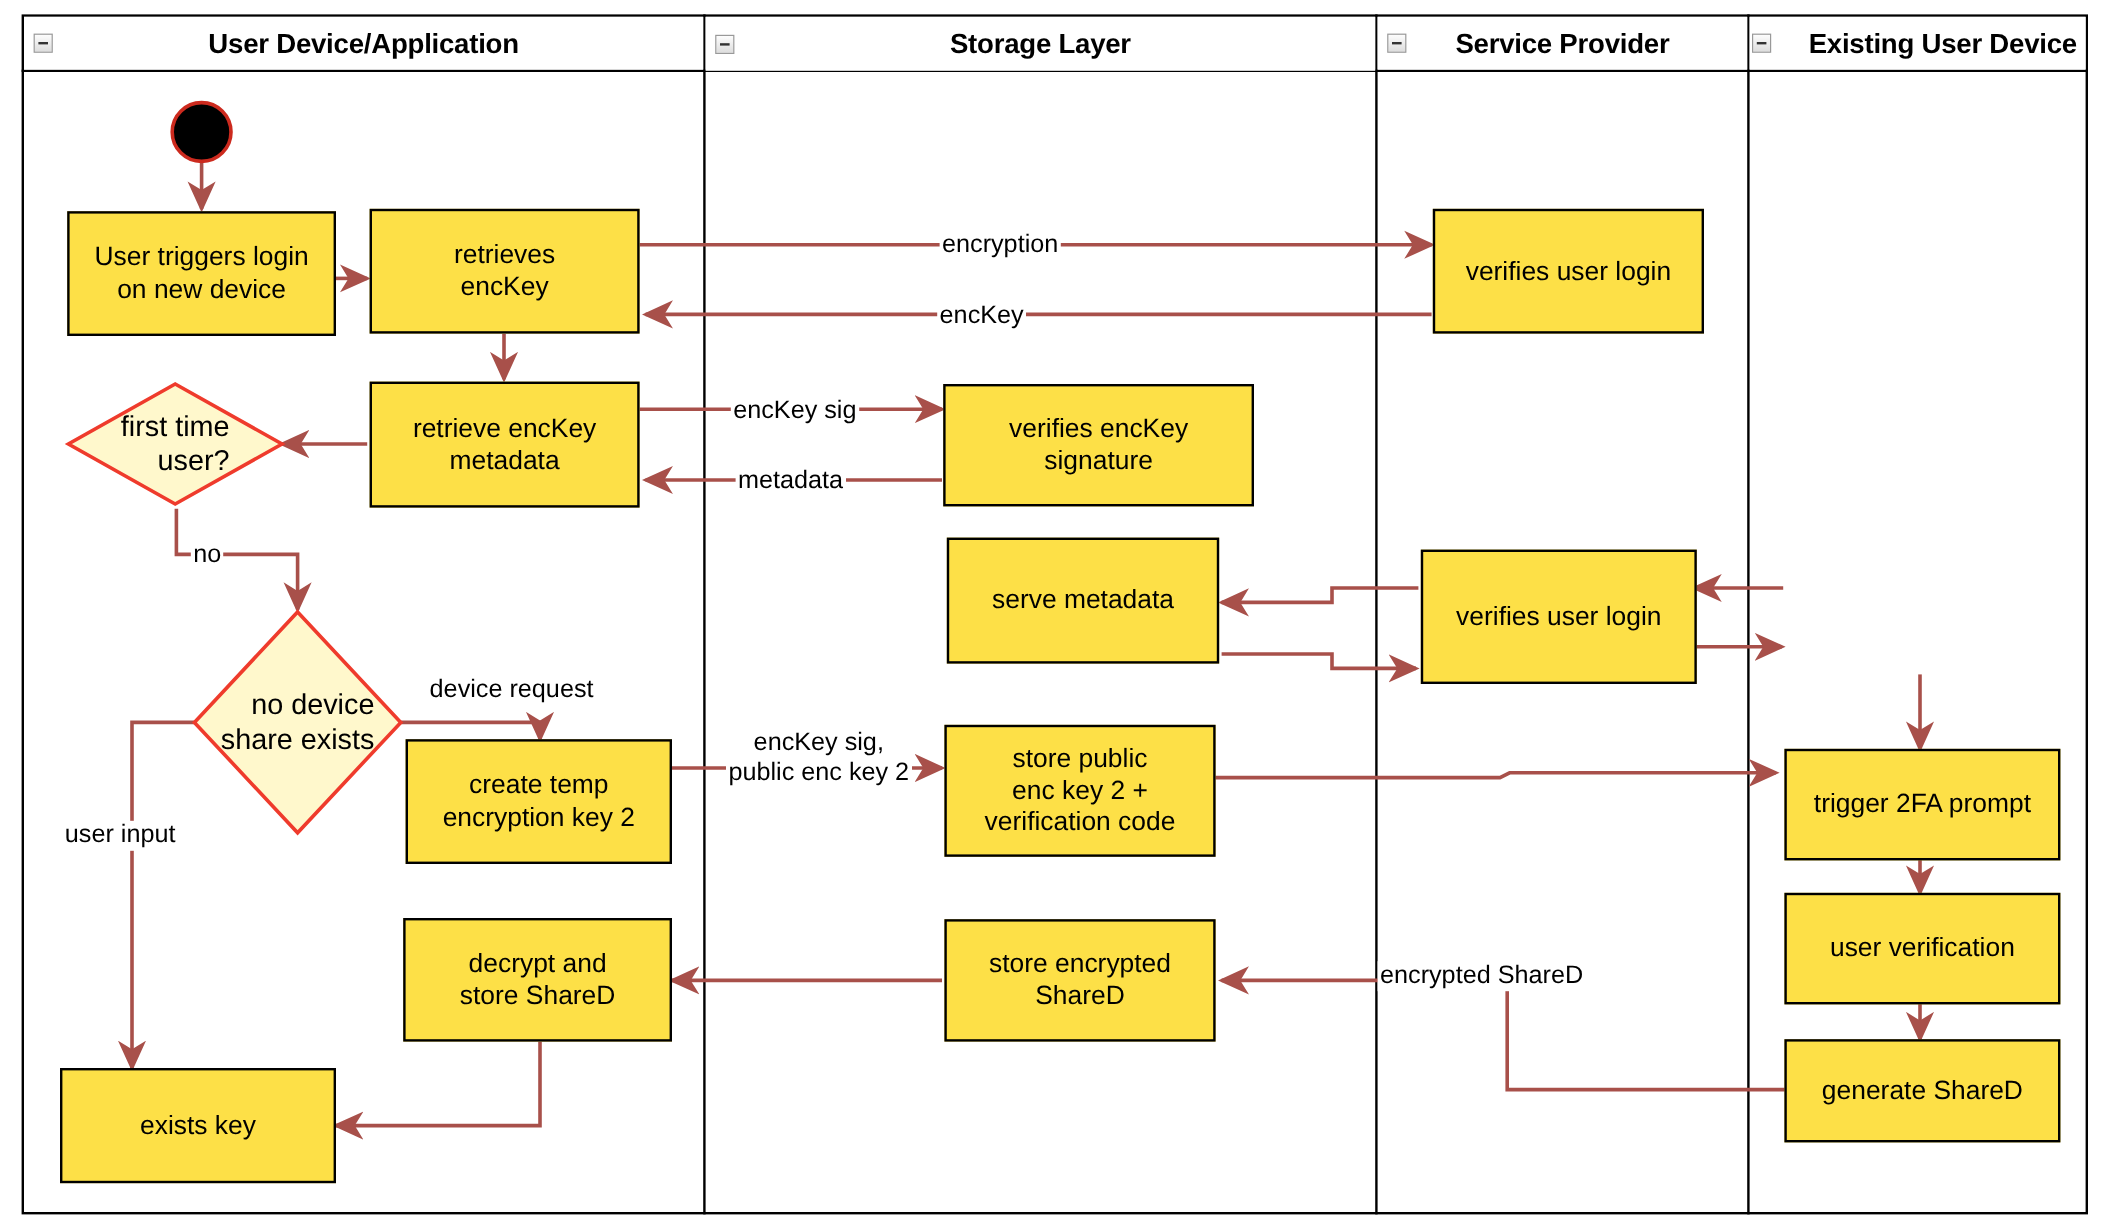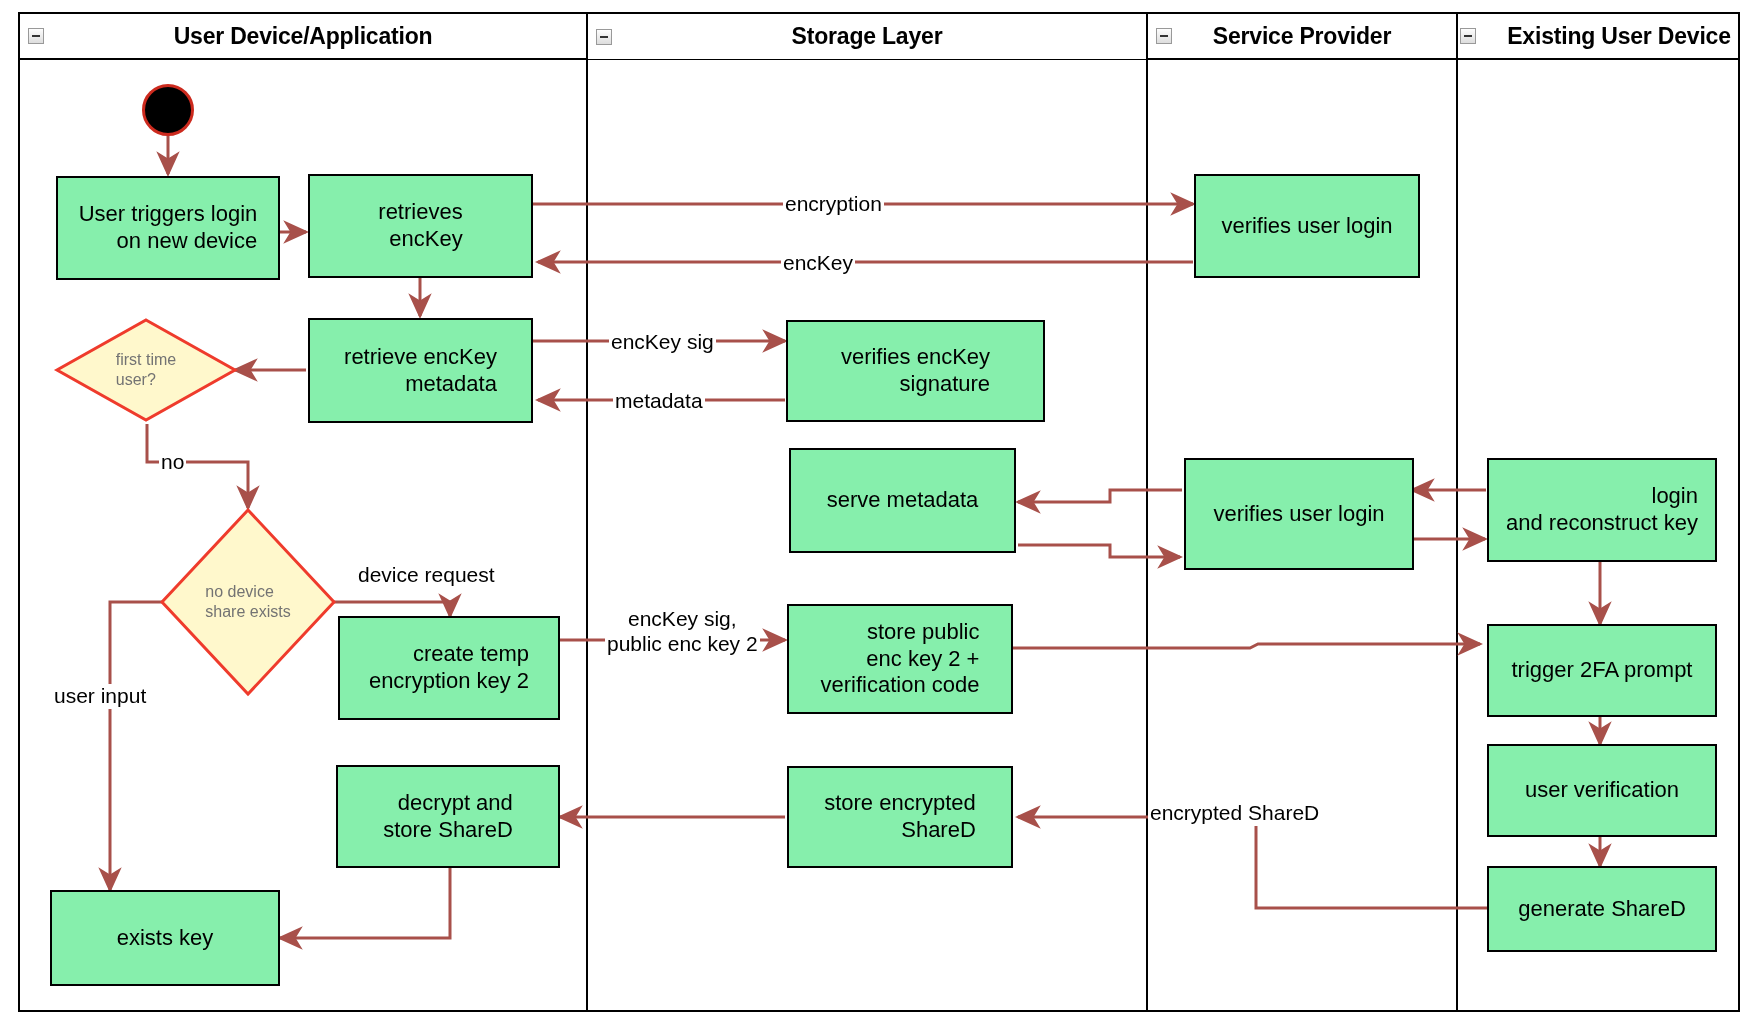--- a/index.html
+++ b/index.html
@@ -66,25 +66,25 @@
     width: 8px;
     height: 2px;
     background: #333333;
   }
 
   
   .node {
     position: absolute;
     box-sizing: border-box;
     border: 2.5px solid #000000;
-    background: #86efac;
+    background: #fde047;
     display: flex;
     align-items: center;
     justify-content: center;
-    text-align: right;
+    text-align: center;
     font-size: 22px;
     color: #000000;
     line-height: 1.22;
     white-space: pre-line;
     z-index: 3;
   }
 
   
   .decision {
     position: absolute;
@@ -98,23 +98,23 @@
   }
   .decision .dtext {
     position: absolute;
     left: 0;
     top: 0;
     right: 0;
     bottom: 0;
     display: flex;
     align-items: center;
     justify-content: center;
-    text-align: left;
-    font-size: 16px;
-    color: #737373;
+    text-align: right;
+    font-size: 24px;
+    color: #000000;
     line-height: 1.22;
     white-space: pre-line;
     pointer-events: none;
   }
 
   
   .start-node {
     position: absolute;
     border-radius: 50%;
     background: #000000;
@@ -280,22 +280,20 @@
 enc key 2 +
 verification code</div>
 
   <div class="node" style="left:787px; top:766px; width:226px; height:102px;">store encrypted
 ShareD</div>
 
   <div class="node" style="left:1194px; top:174px; width:226px; height:104px;">verifies user login</div>
 
   <div class="node" style="left:1184px; top:458px; width:230px; height:112px;">verifies user login</div>
 
-  <div class="node" style="left:1487px; top:458px; width:230px; height:104px;">login
-and reconstruct key</div>
 
   <div class="node" style="left:1487px; top:624px; width:230px; height:93px;">trigger 2FA prompt</div>
 
   <div class="node" style="left:1487px; top:744px; width:230px; height:93px;">user verification</div>
 
   <div class="node" style="left:1487px; top:866px; width:230px; height:86px;">generate ShareD</div>
 
   <div class="edge-label" style="left:783px; top:192px;">encryption</div>
 
   <div class="edge-label" style="left:781px; top:251px;">encKey</div>

